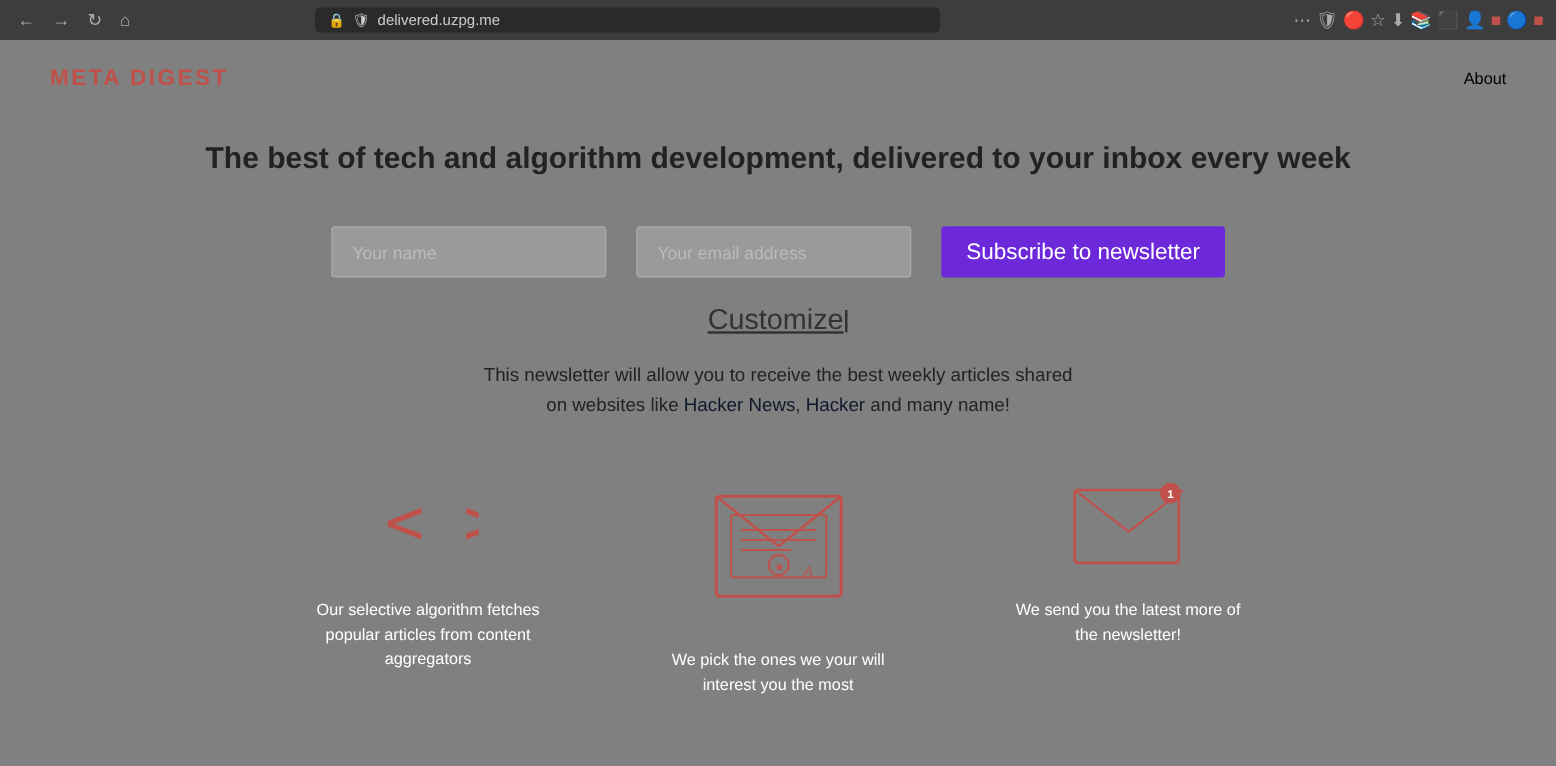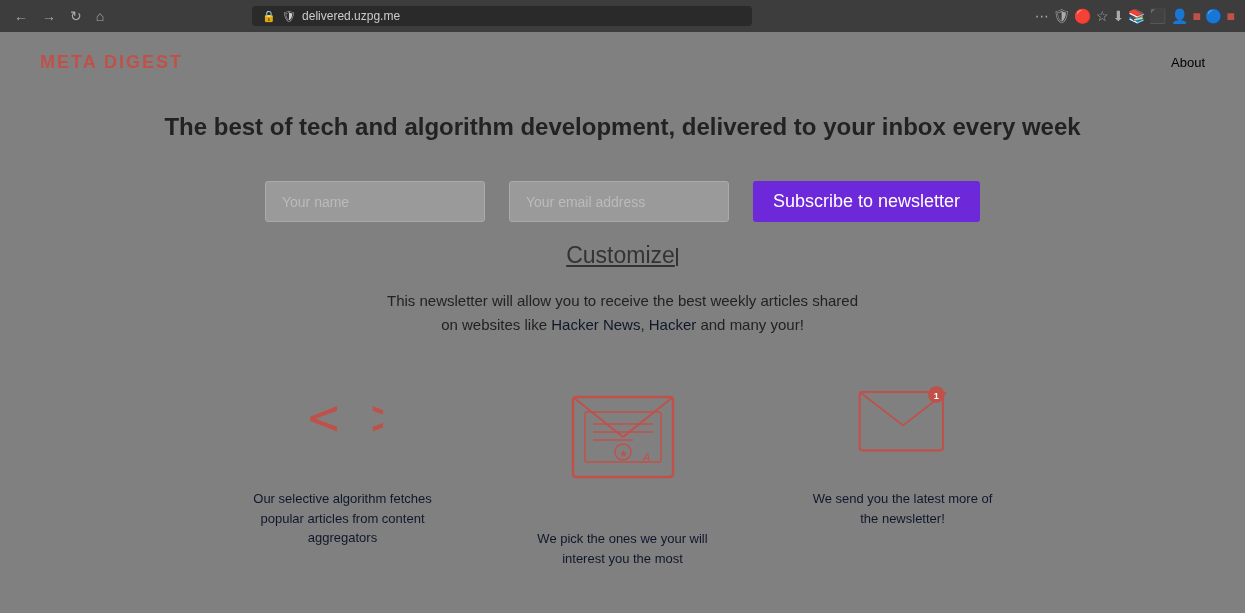--- a/index.html
+++ b/index.html
@@ -179,24 +179,23 @@
       align-items: center;
       max-width: 200px;
       text-align: center;
     }
 
     .feature-icon {
       margin-bottom: 16px;
     }
 
     .feature-text {
-      color: #0f172a;
+      color: #ffffff;
       font-size: 13px;
       line-height: 1.5;
-      margin-top: 12px;
     }
 
     
     .code-icon-svg {
       width: 80px;
       height: 80px;
     }
 
     
     .newsletter-icon-svg {
@@ -265,21 +264,21 @@
       <input type="email" placeholder="Your email address" style="">
       <button class="subscribe-btn">Subscribe to newsletter</button>
     </div>
 
     <a class="customize-link">
       <span>Customize</span><span class="cursor"></span>
     </a>
 
     <p class="description">
       <span>This newsletter will allow you to receive the best weekly articles shared</span><br>
-      <span>on websites like </span><a href="#">Hacker News</a><span>, </span><a href="#">Hacker</a><span> and many your!</span>
+      <span>on websites like </span><a href="#">Hacker News</a><span>, </span><a href="#">Hacker</a><span> and many name!</span>
     </p>
 
     <div class="features">
 
       <div class="feature-item">
         <div class="feature-icon">
           <svg class="code-icon-svg" viewBox="0 0 80 60" fill="none" xmlns="http://www.w3.org/2000/svg">
             <text x="5" y="48" font-size="52" fill="#c0514a" font-family="monospace">&lt; &gt;</text>
           </svg>
         </div>

